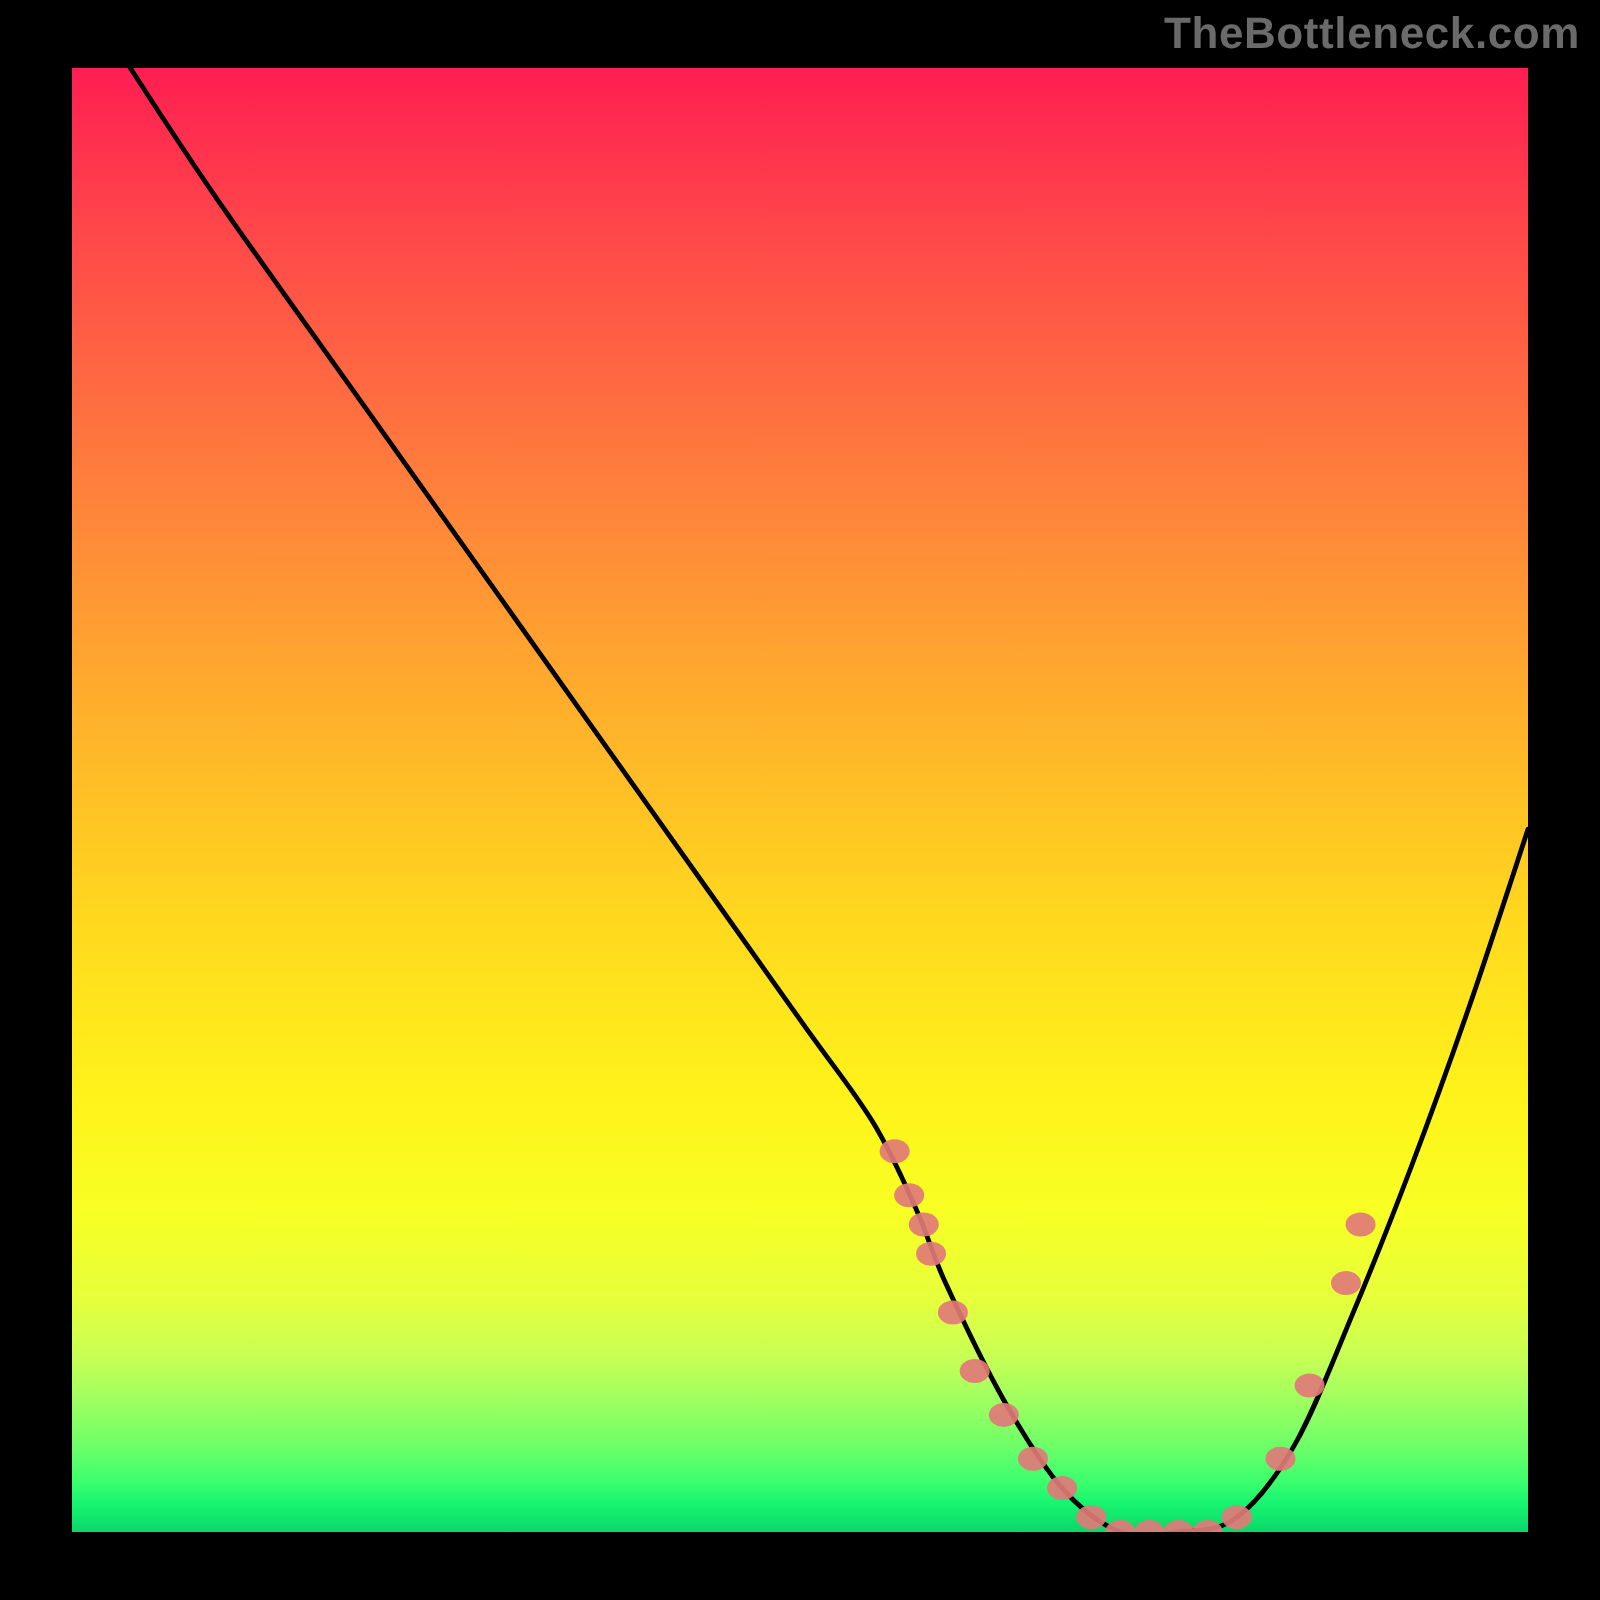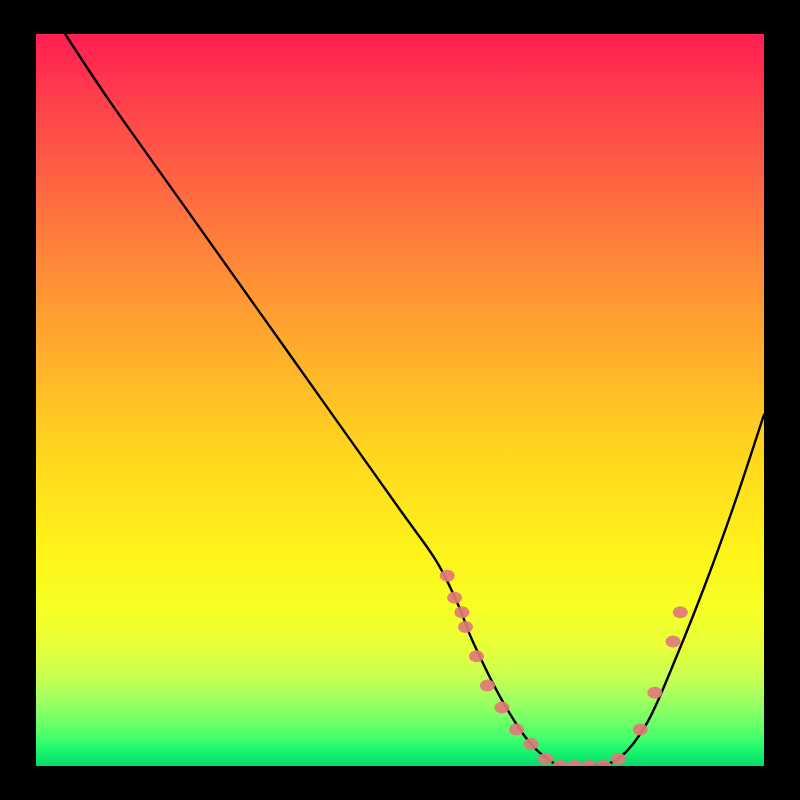--- a/index.html
+++ b/index.html
@@ -62,20 +62,21 @@
     height: 732px;
     z-index: 5;
     pointer-events: none;
   }
 </style>
 </head>
 <body>
 
 <div class="outer">
 
+  <div class="watermark">TheBottleneck.com</div>
 
   <div class="plot"></div>
 
   <svg class="curve" viewBox="0 0 728 732" preserveAspectRatio="none">
     <path id="main-curve" fill="none" stroke="#000" stroke-width="2.4" stroke-linecap="round" stroke-linejoin="round" d="M 29.12 0.00 C 36.40 10.98, 53.39 37.82, 72.80 65.88 C 92.21 93.94, 121.33 134.20, 145.60 168.36 C 169.87 202.52, 194.13 236.68, 218.40 270.84 C 242.67 305.00, 266.93 339.16, 291.20 373.32 C 315.47 407.48, 345.80 450.18, 364.00 475.80 C 382.20 501.42, 390.69 511.18, 400.40 527.04 C 410.11 542.90, 416.17 557.54, 422.24 570.96 C 428.31 584.38, 429.52 591.70, 436.80 607.56 C 444.08 623.42, 456.21 649.04, 465.92 666.12 C 475.63 683.20, 485.33 699.06, 495.04 710.04 C 504.75 721.02, 514.45 728.34, 524.16 732.00 C 533.87 735.66, 543.57 733.22, 553.28 732.00 C 562.99 730.78, 572.69 732.00, 582.40 724.68 C 592.11 717.36, 601.81 705.16, 611.52 688.08 C 621.23 671.00, 630.93 645.38, 640.64 622.20 C 650.35 599.02, 660.05 574.62, 669.76 549.00 C 679.47 523.38, 689.17 496.54, 698.88 468.48 C 708.59 440.42, 723.15 395.28, 728.00 380.64"></path>
     <g id="marker-group">
         <ellipse cx="411.32" cy="541.68" rx="7.5" ry="6" fill="#e17a78" fill-opacity="0.92"></ellipse>
         <ellipse cx="418.60" cy="563.64" rx="7.5" ry="6" fill="#e17a78" fill-opacity="0.92"></ellipse>
         <ellipse cx="425.88" cy="578.28" rx="7.5" ry="6" fill="#e17a78" fill-opacity="0.92"></ellipse>
         <ellipse cx="429.52" cy="592.92" rx="7.5" ry="6" fill="#e17a78" fill-opacity="0.92"></ellipse>

